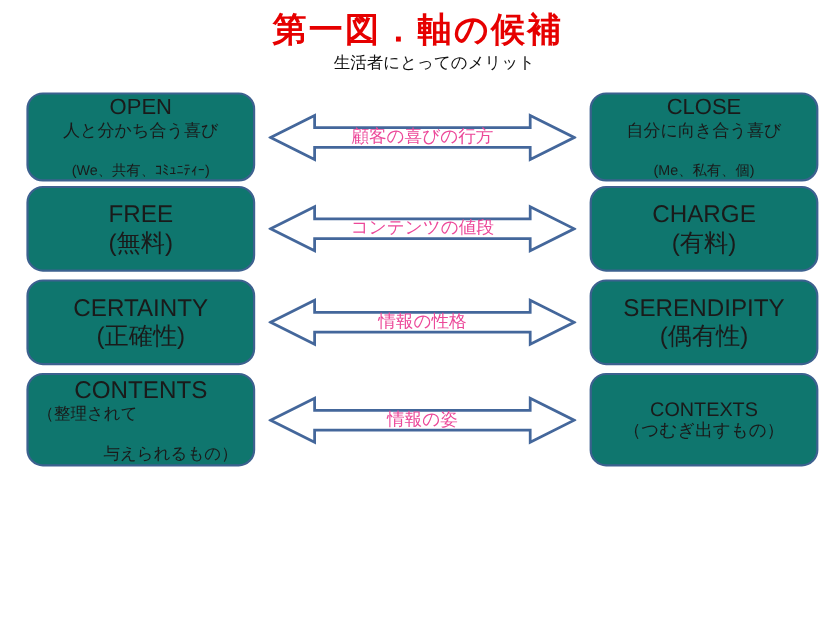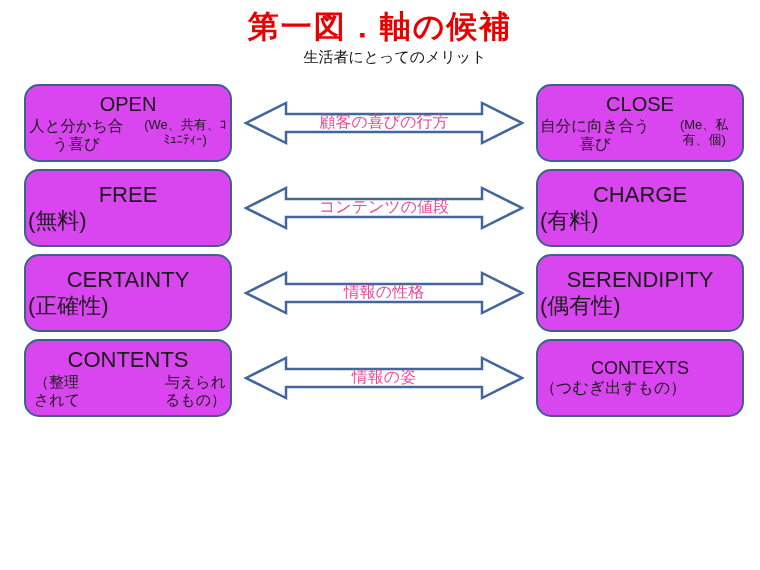--- a/index.html
+++ b/index.html
@@ -14,26 +14,26 @@
   .page-subtitle {
     position:absolute; top:48px; left:15px; width:100%; text-align:center;
     font-size:15px; color:#111;
   }
   .rows { position:absolute; top:84px; left:24px; right:16px; }
   .row {
     display:grid; grid-template-columns:208px 1fr 208px;
     height:78px; margin-bottom:7px; align-items:stretch;
   }
   .box {
-    border:2.5px solid var(--box-border,#3c618f); border-radius:15px; background:#d946ef;
+    border:2.5px solid var(--box-border,#3c618f); border-radius:15px; background:#0f766e;
     display:flex; flex-direction:column; justify-content:center; align-items:center;
     text-align:center; line-height:1.18; padding:1px 2px; box-sizing:border-box;
   }
   .box-title { font-weight:500; }
-  .box-subs { display:flex; flex-direction:row; width:100%;gap:18px; }
+  .box-subs { display:flex; flex-direction:column; width:100%;gap:18px; }
   .kind-triple .box-title { font-size:20px; }
   .kind-triple .box-sub { font-size:15.5px; }
   .kind-triple .box-sub:nth-child(2) { font-size:13px; }
   .kind-big .box-title { font-size:22px; }
   .kind-big .box-sub { font-size:22px; }
   .kind-small .box-title { font-size:18px; }
   .kind-small .box-sub { font-size:16px; }
   .kind-staggered .box-title { font-size:22px; text-align:center; }
   .kind-staggered .box-sub { font-size:15px; text-align:left; padding-left:6px; }
   .kind-staggered .box-sub:nth-child(2) { padding-left:66px; }

